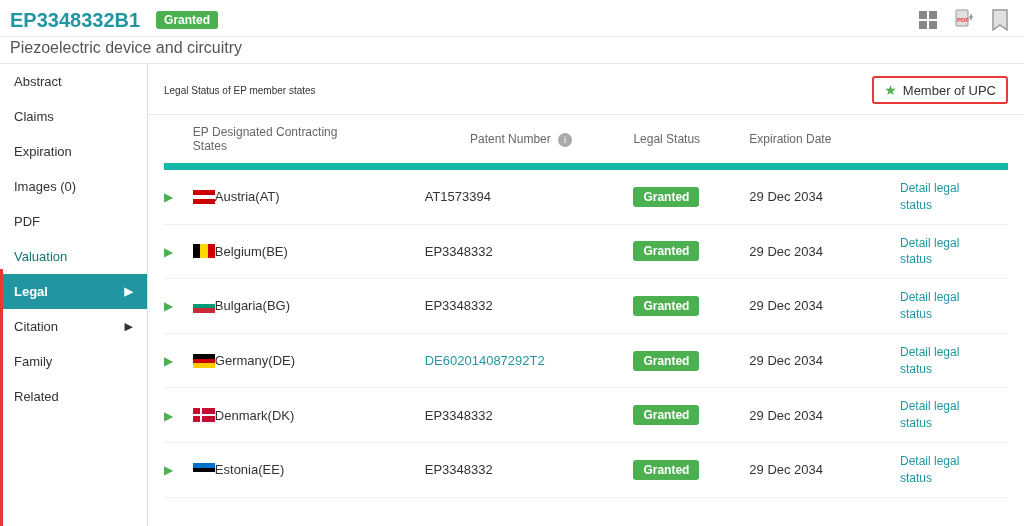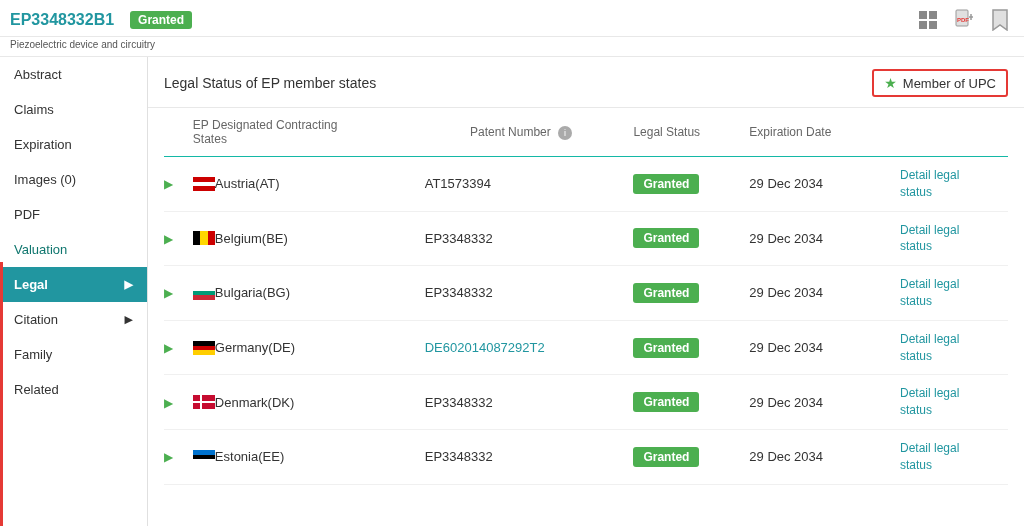--- a/index.html
+++ b/index.html
@@ -1,41 +1,41 @@
 <!DOCTYPE html>
 <html><head>
   <meta charset="utf-8">
   <style>
     * { box-sizing: border-box; margin: 0; padding: 0; }
     body { font-family: Arial, sans-serif; font-size: 13px; color: #333; background: #fff; width: 1024px; height: 526px; overflow: hidden; }
-    .patent-id { color: #2196a0; font-weight: bold; font-size: 16px; margin-right: 8px; }
+    .patent-id { color: #2196a0; font-weight: bold; font-size: 20px; margin-right: 8px; }
     .granted-badge { background: #4caf50; color: #fff; border-radius: 3px; padding: 2px 8px; font-size: 12px; font-weight: bold; }
     .header-icons { margin-left: auto; display: flex; gap: 8px; align-items: center; }
     .header-icon { width: 28px; height: 28px; display: flex; align-items: center; justify-content: center; cursor: pointer; }
 
     
     .layout { display: flex; height: calc(526px - 56px); }
 
     
     .sidebar { width: 148px; border-right: 1px solid #e0e0e0; flex-shrink: 0; display: flex; flex-direction: column; }
     .sidebar-item { padding: 10px 14px; cursor: pointer; color: #333; font-size: 13px; display: flex; align-items: center; justify-content: space-between; text-align: center; }
     .sidebar-item.active { background: #2196a0; color: #fff; font-weight: bold; }
     .sidebar-item .chevron { font-size: 11px; }
 
     
     .main { flex: 1; overflow: auto; padding: 0; position: relative; }
 
     
     .legal-header { display: flex; align-items: center; justify-content: space-between; padding: 12px 16px 10px 16px; border-bottom: 1px solid #e8e8e8; }
-    .legal-title { font-size: 14px; color: #333; font-weight: normal; }
+    .legal-title { font-size: 10px; color: #333; font-weight: normal; }
 
     
     .table-container { padding: 0 16px; }
     table { width: 100%; border-collapse: collapse; }
-    th { text-align: left; padding: 10px 8px; font-size: 12px; color: #666; font-weight: normal; border-bottom: 1px solid #14b8a6; }
+    th { text-align: left; padding: 10px 8px; font-size: 12px; color: #666; font-weight: normal; border-bottom: 7px solid #14b8a6; }
     td { padding: 10px 8px; border-bottom: 1px solid #f0f0f0; font-size: 13px; vertical-align: middle; }
     .country-cell { display: flex; align-items: center; gap: 0; }
     .flag { width: 22px; height: 14px; display: inline-block; flex-shrink: 0; }
     
     .flag-at { background: linear-gradient(to bottom, #cc0000 33%, #fff 33%, #fff 66%, #cc0000 66%); }
     .flag-be { background: linear-gradient(to right, #000 33%, #ffd700 33%, #ffd700 66%, #cc0000 66%); }
     .flag-bg { background: linear-gradient(to bottom, #fff 33%, #009b77 33%, #009b77 66%, #cc2936 66%); }
     .flag-de { background: linear-gradient(to bottom, #000 33%, #cc0000 33%, #cc0000 66%, #ffce00 66%); }
     .flag-dk { background: #c60c30; position: relative; overflow: visible; }
     .flag-dk::before { content: ''; position: absolute; left: 7px; top: 0; width: 2px; height: 14px; background: #fff; }
@@ -43,21 +43,21 @@
     .flag-ee { background: linear-gradient(to bottom, #0072ce 33%, #000 33%, #000 66%, #fff 66%); }
 
     .granted-tag { background: #4caf50; color: #fff; border-radius: 3px; padding: 3px 10px; font-size: 12px; font-weight: bold; display: inline-block; }
     .detail-link { color: #2196a0; cursor: pointer; text-decoration: none; font-size: 12px; line-height: 1.4; }
     .patent-link { color: #2196a0; cursor: pointer; text-decoration: none; }
 
     
     .info-icon { display: inline-flex; align-items: center; justify-content: center; width: 14px; height: 14px; border-radius: 50%; background: #aaa; color: #fff; font-size: 9px; cursor: pointer; margin-left: 4px; }
 
     .header-top { padding: 6px 10px 2px 10px; display: flex; align-items: center; gap: 8px; border-bottom: 1px solid #e8e8e8; }
-    .header-subtitle { padding: 2px 10px 6px 10px; font-size: 10px; color: #555; border-bottom: 1px solid #e8e8e8; }
+    .header-subtitle { padding: 2px 10px 6px 10px; font-size: 16px; color: #555; border-bottom: 1px solid #e8e8e8; }
 
     .col-country { width: 200px; }
     .col-patent { width: 180px; text-align: center; }
     .col-status { width: 100px; }
     .col-expiry { width: 130px; }
     .col-detail { width: 100px; }
   </style>
 </head>
 <body>
 

